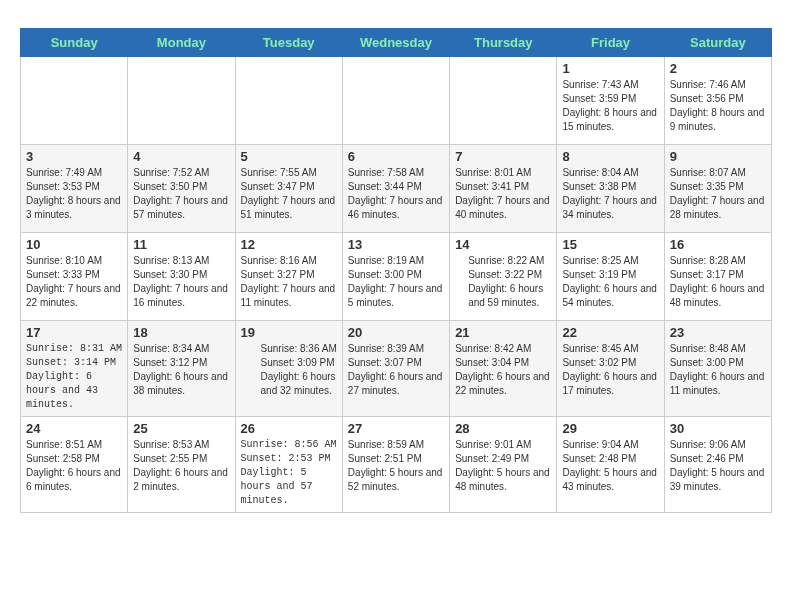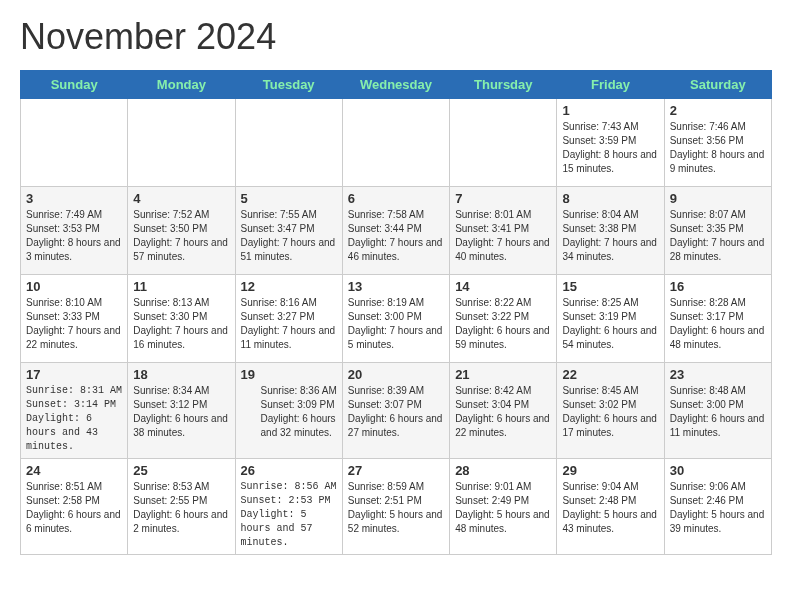--- a/index.html
+++ b/index.html
@@ -46,21 +46,20 @@
 
     .empty-cell { background: #fff !important; }
   </style>
 </head>
 <body>
 
 <div class="container">
 
   <div class="header">
     <div class="title-block">
-      <div class="month-title">November 2024</div>
     </div>
   </div>
 
   <table>
     <thead>
       <tr>
       <th>Sunday</th>
           <th>Monday</th>
           <th>Tuesday</th>
           <th>Wednesday</th>
@@ -153,21 +152,21 @@
 Daylight: 7 hours and 11 minutes.</div>
           </td>
           <td>
             <span class="day-number">13</span>
             <div class="day-info" style="white-space: pre-line;">Sunrise: 8:19 AM
 Sunset: 3:00 PM
 Daylight: 7 hours and 5 minutes.</div>
           </td>
           <td>
             <span class="day-number">14</span>
-            <div class="day-info" style="white-space: pre-line;">Sunrise: 8:22 AM
+            <div class="day-info" style="white-space: pre-line; margin-left: 13px;">Sunrise: 8:22 AM
 Sunset: 3:22 PM
 Daylight: 6 hours and 59 minutes.</div>
           </td>
           <td>
             <span class="day-number">15</span>
             <div class="day-info" style="white-space: pre-line;">Sunrise: 8:25 AM
 Sunset: 3:19 PM
 Daylight: 6 hours and 54 minutes.</div>
           </td>
           <td>

